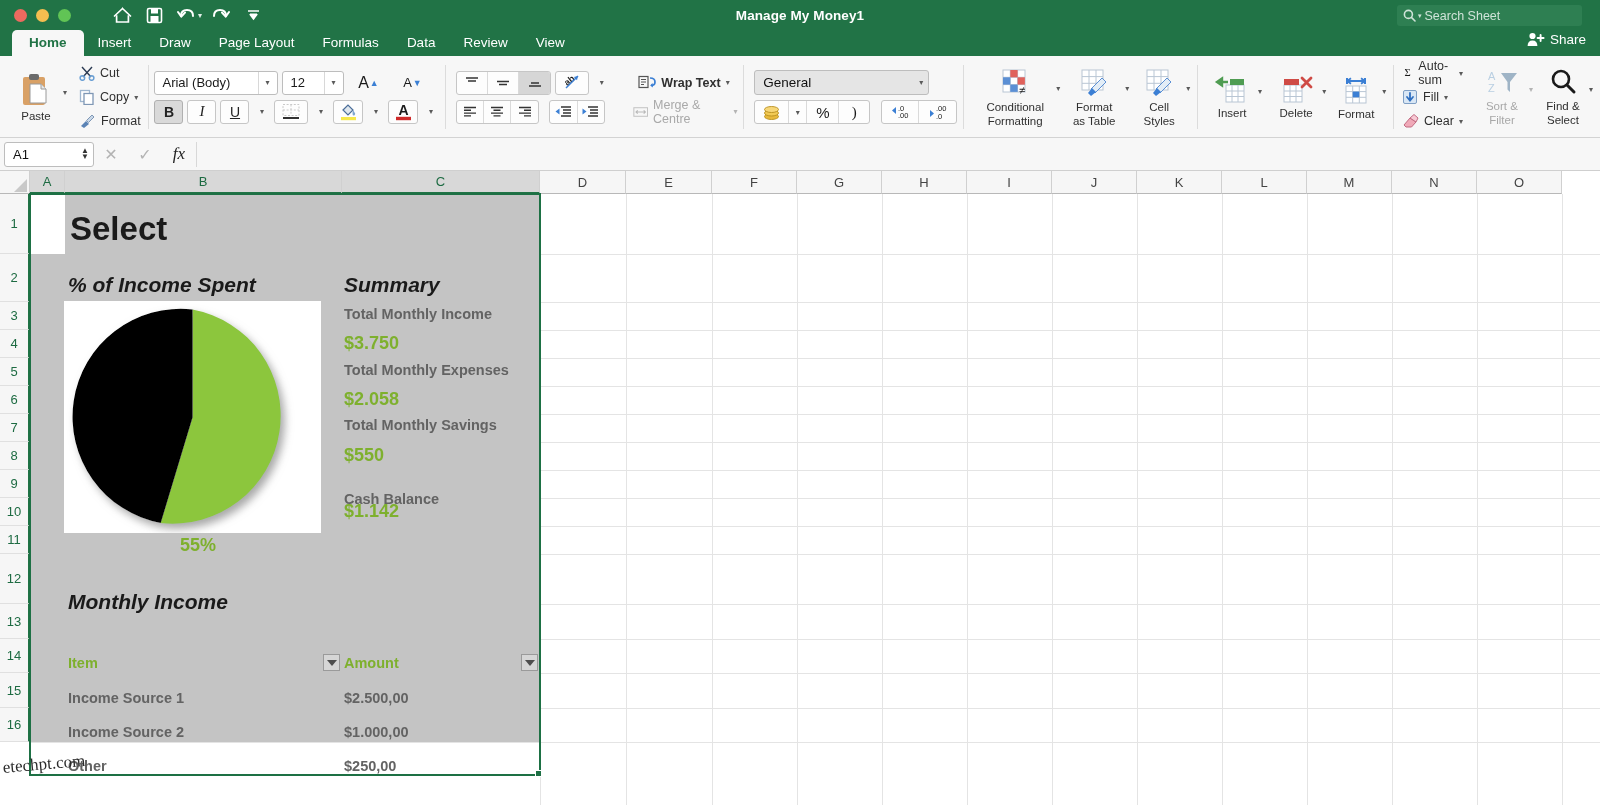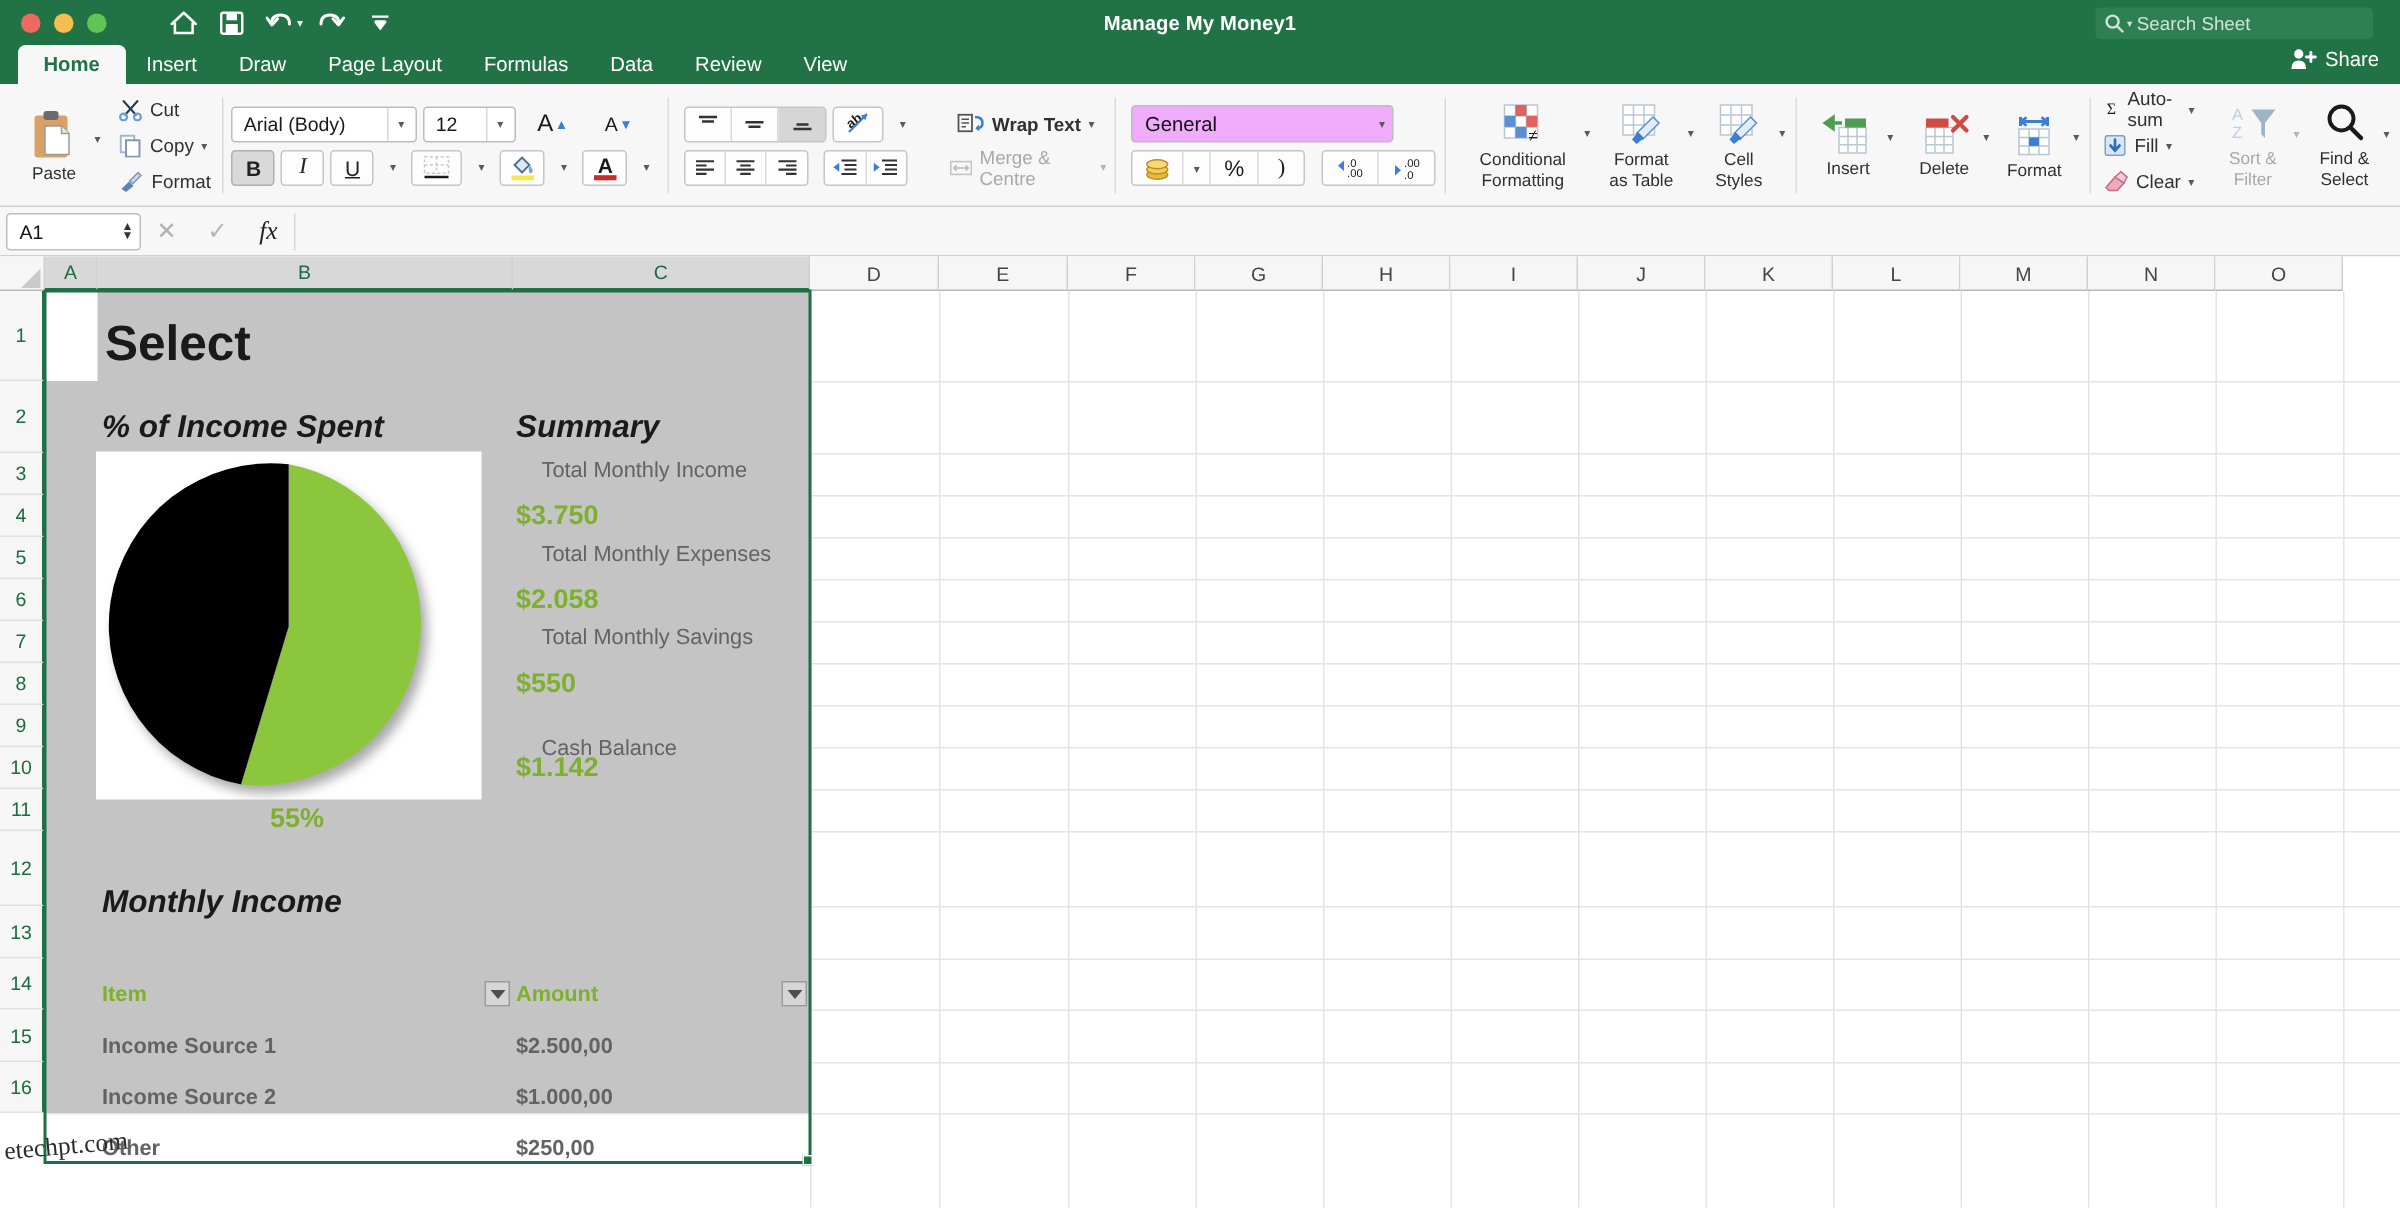--- a/index.html
+++ b/index.html
@@ -103,21 +103,21 @@
   .ibtn.narrow { width: 17px; border: none; background: transparent; }
   .grpbox { display: flex; border: 1px solid #c6c6c6; border-radius: 3px; overflow: hidden; background:#fdfdfd; }
   .grpbox .gb {
     width: 31px; height: 22px; display: flex; align-items: center; justify-content: center;
     border-right: 1px solid #dadada;
   }
   .grpbox .gb:last-child { border-right: none; }
   .grpbox .gb.on { background: #d6d6d6; }
 
   .numcombo {
-    width: 175px; height: 25px; border: 1px solid #bdbdbd; border-radius: 3px; background: #f0abfc;
+    width: 175px; height: 25px; border: 1px solid #bdbdbd; border-radius: 3px; background: #e5e5e5;
     display: flex; align-items: center; justify-content: space-between; padding: 0 5px 0 8px;
     font-size: 13.5px; color: #111;
   }
 
   
   .fbar {
     position: absolute; left: 0; top: 138px; width: 1600px; height: 33px;
     background: #f7f7f7; border-bottom: 1px solid #cfcfcf;
     display: flex; align-items: center;
   }
@@ -174,21 +174,21 @@
     position: absolute; border: 2px solid #1d7044; pointer-events: none;
   }
   .selhandle {
     position: absolute; width: 7px; height: 7px; background: #1d7044;
     border: 1px solid #ffffff;
   }
 
   .c { position: absolute; white-space: nowrap; }
   .t-budget   { font-size: 33px; font-weight: bold; color: #1a1a1a; }
   .t-h2       { font-size: 21px; font-weight: bold; color: #1a1a1a; font-style: italic; }
-  .t-lbl      { font-size: 14.5px; font-weight: normal; color: #636363; margin-left: 17px; }
+  .t-lbl      { font-size: 14.5px; font-weight: bold; color: #636363; }
   .t-val      { font-size: 18px; font-weight: bold; color: #7eb02e; }
   .t-pct      { font-size: 18px; font-weight: bold; color: #7eb02e; }
   .t-thdr     { font-size: 14.5px; font-weight: bold; color: #7eb02e; }
   .t-item     { font-size: 14.5px; font-weight: bold; color: #636363; }
 
   .chartbox {
     position: absolute; background: #ffffff;
   }
   .filterbtn {
     position: absolute; width: 17px; height: 17px; background: #d6d6d6;

